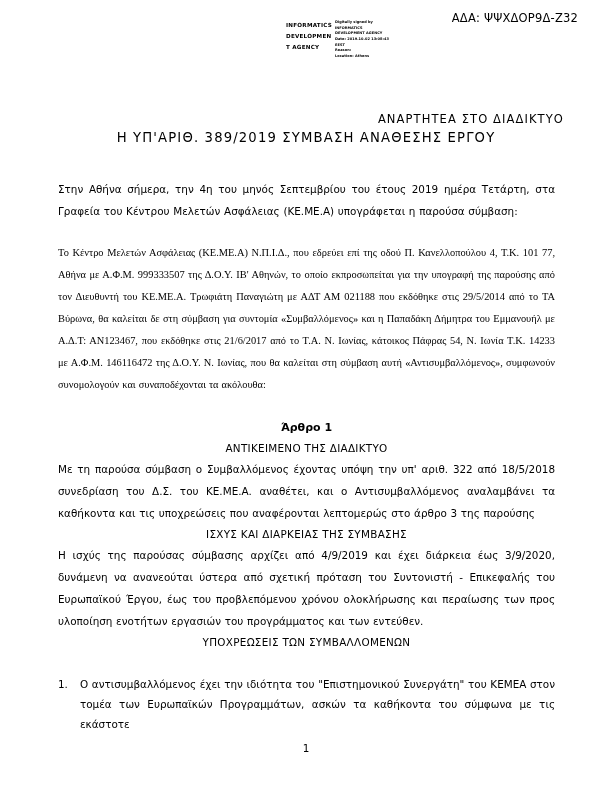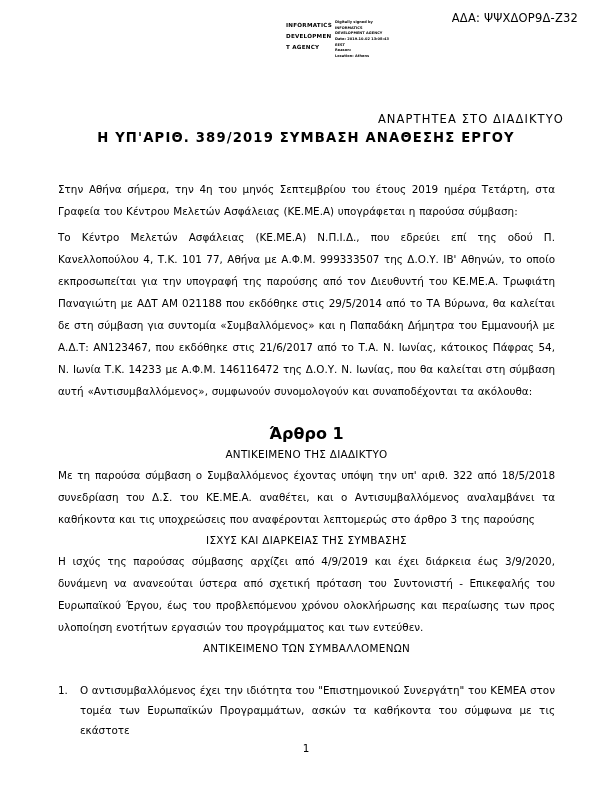--- a/index.html
+++ b/index.html
@@ -75,46 +75,46 @@
   }
 
   
   .doc-title {
     position: absolute;
     top: 130px;
     left: 0;
     width: 612px;
     text-align: center;
     font-size: 13.2px;
-    font-weight: 700;
+    font-weight: 400;
     letter-spacing: 1.15px;
     white-space: nowrap;
   }
 
   
   .body-area {
     position: absolute;
     top: 178px;
     left: 58px;
     width: 497px;
   }
   p.just {
     margin: 0;
     font-size: 10.4px;
     line-height: 22px;
     text-align: justify;
     text-justify: inter-word;
     word-spacing: 0.4px;
   }
-  p.block-gap { margin-top: 4px; }
+  p.block-gap { margin-top: 20px; font-family: Liberation Serif, serif; }
 
   .art-head {
     margin-top: 22px;
     text-align: center;
-    font-size: 16px;
+    font-size: 11px;
     font-weight: 700;
     line-height: 20px;
   }
   .art-sub {
     text-align: center;
     font-size: 10.4px;
     line-height: 20px;
     letter-spacing: 0.3px;
   }
   .art-body { margin-top: 14px; }
@@ -176,21 +176,21 @@
 
     <p class="just block-gap">Το Κέντρο Μελετών Ασφάλειας (ΚΕ.ΜΕ.Α) Ν.Π.Ι.Δ., που εδρεύει επί της οδού Π. Κανελλοπούλου 4, Τ.Κ. 101 77, Αθήνα με Α.Φ.Μ. 999333507 της Δ.Ο.Υ. ΙΒ' Αθηνών, το οποίο εκπροσωπείται για την υπογραφή της παρούσης από τον Διευθυντή του ΚΕ.ΜΕ.Α. Τρωφιάτη Παναγιώτη με ΑΔΤ ΑΜ 021188 που εκδόθηκε στις 29/5/2014 από το ΤΑ Βύρωνα, θα καλείται δε στη σύμβαση για συντομία «Συμβαλλόμενος» και η Παπαδάκη Δήμητρα του Εμμανουήλ με Α.Δ.Τ: ΑΝ123467, που εκδόθηκε στις 21/6/2017 από το Τ.Α. Ν. Ιωνίας, κάτοικος Πάφρας 54, Ν. Ιωνία Τ.Κ. 14233 με Α.Φ.Μ. 146116472 της Δ.Ο.Υ. Ν. Ιωνίας, που θα καλείται στη σύμβαση αυτή «Αντισυμβαλλόμενος», συμφωνούν συνομολογούν και συναποδέχονται τα ακόλουθα:</p>
 
     <div class="art-head">Άρθρο 1</div>
     <div class="art-sub">ΑΝΤΙΚΕΙΜΕΝΟ ΤΗΣ ΔΙΑΔΙΚΤΥΟ</div>
     <p class="just art-body">Με τη παρούσα σύμβαση ο Συμβαλλόμενος έχοντας υπόψη την υπ' αριθ. 322 από 18/5/2018 συνεδρίαση του Δ.Σ. του ΚΕ.ΜΕ.Α. αναθέτει, και ο Αντισυμβαλλόμενος αναλαμβάνει τα καθήκοντα και τις υποχρεώσεις που αναφέρονται λεπτομερώς στο άρθρο 3 της παρούσης</p>
 
     <div class="art-sub">ΙΣΧΥΣ ΚΑΙ ΔΙΑΡΚΕΙΑΣ ΤΗΣ ΣΥΜΒΑΣΗΣ</div>
     <p class="just art-body">Η ισχύς της παρούσας σύμβασης αρχίζει από 4/9/2019 και έχει διάρκεια έως 3/9/2020, δυνάμενη να ανανεούται ύστερα από σχετική πρόταση του Συντονιστή - Επικεφαλής του Ευρωπαϊκού Έργου, έως του προβλεπόμενου χρόνου ολοκλήρωσης και περαίωσης των προς υλοποίηση ενοτήτων εργασιών του προγράμματος και των εντεύθεν.</p>
 
-    <div class="art-sub">ΑΝΤΙΚΕΙΜΕΝΟ ΤΩΝ ΣΥΜΒΑΛΛΟΜΕΝΩΝ</div>
+    <div class="art-sub">ΥΠΟΧΡΕΩΣΕΙΣ ΤΩΝ ΣΥΜΒΑΛΛΟΜΕΝΩΝ</div>
 
     <div class="num-item">
       <span class="marker">1.</span>
       <span>Ο αντισυμβαλλόμενος έχει την ιδιότητα του "Επιστημονικού Συνεργάτη" του ΚΕΜΕΑ στον τομέα των Ευρωπαϊκών Προγραμμάτων, ασκών τα καθήκοντα του σύμφωνα με τις εκάστοτε</span>
     </div>
 
   </div>
 
   <div class="page-number">1</div>
 

